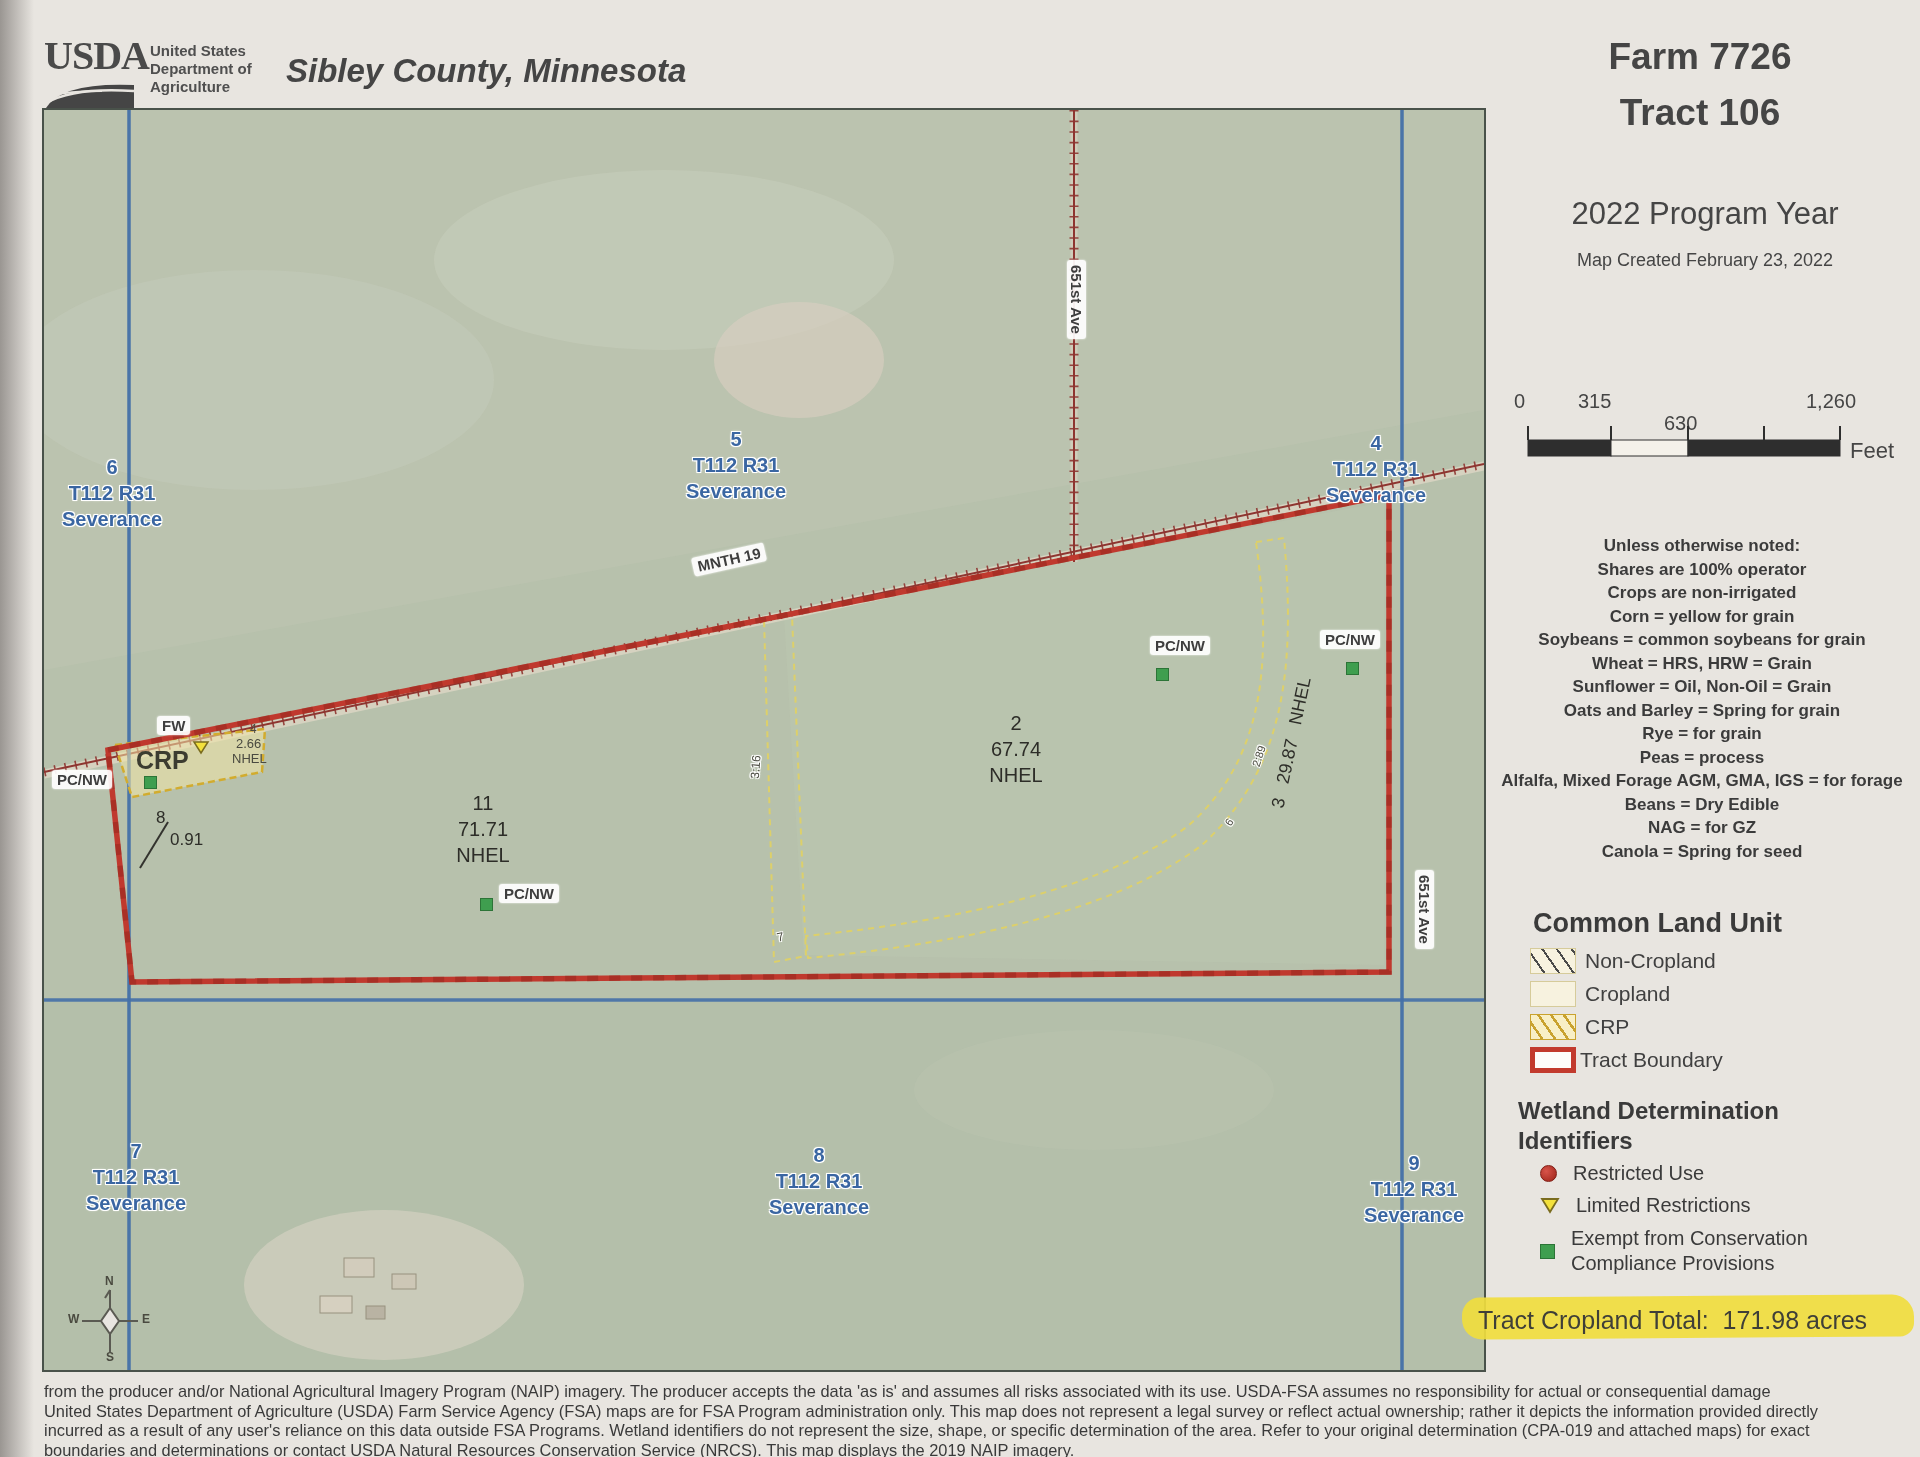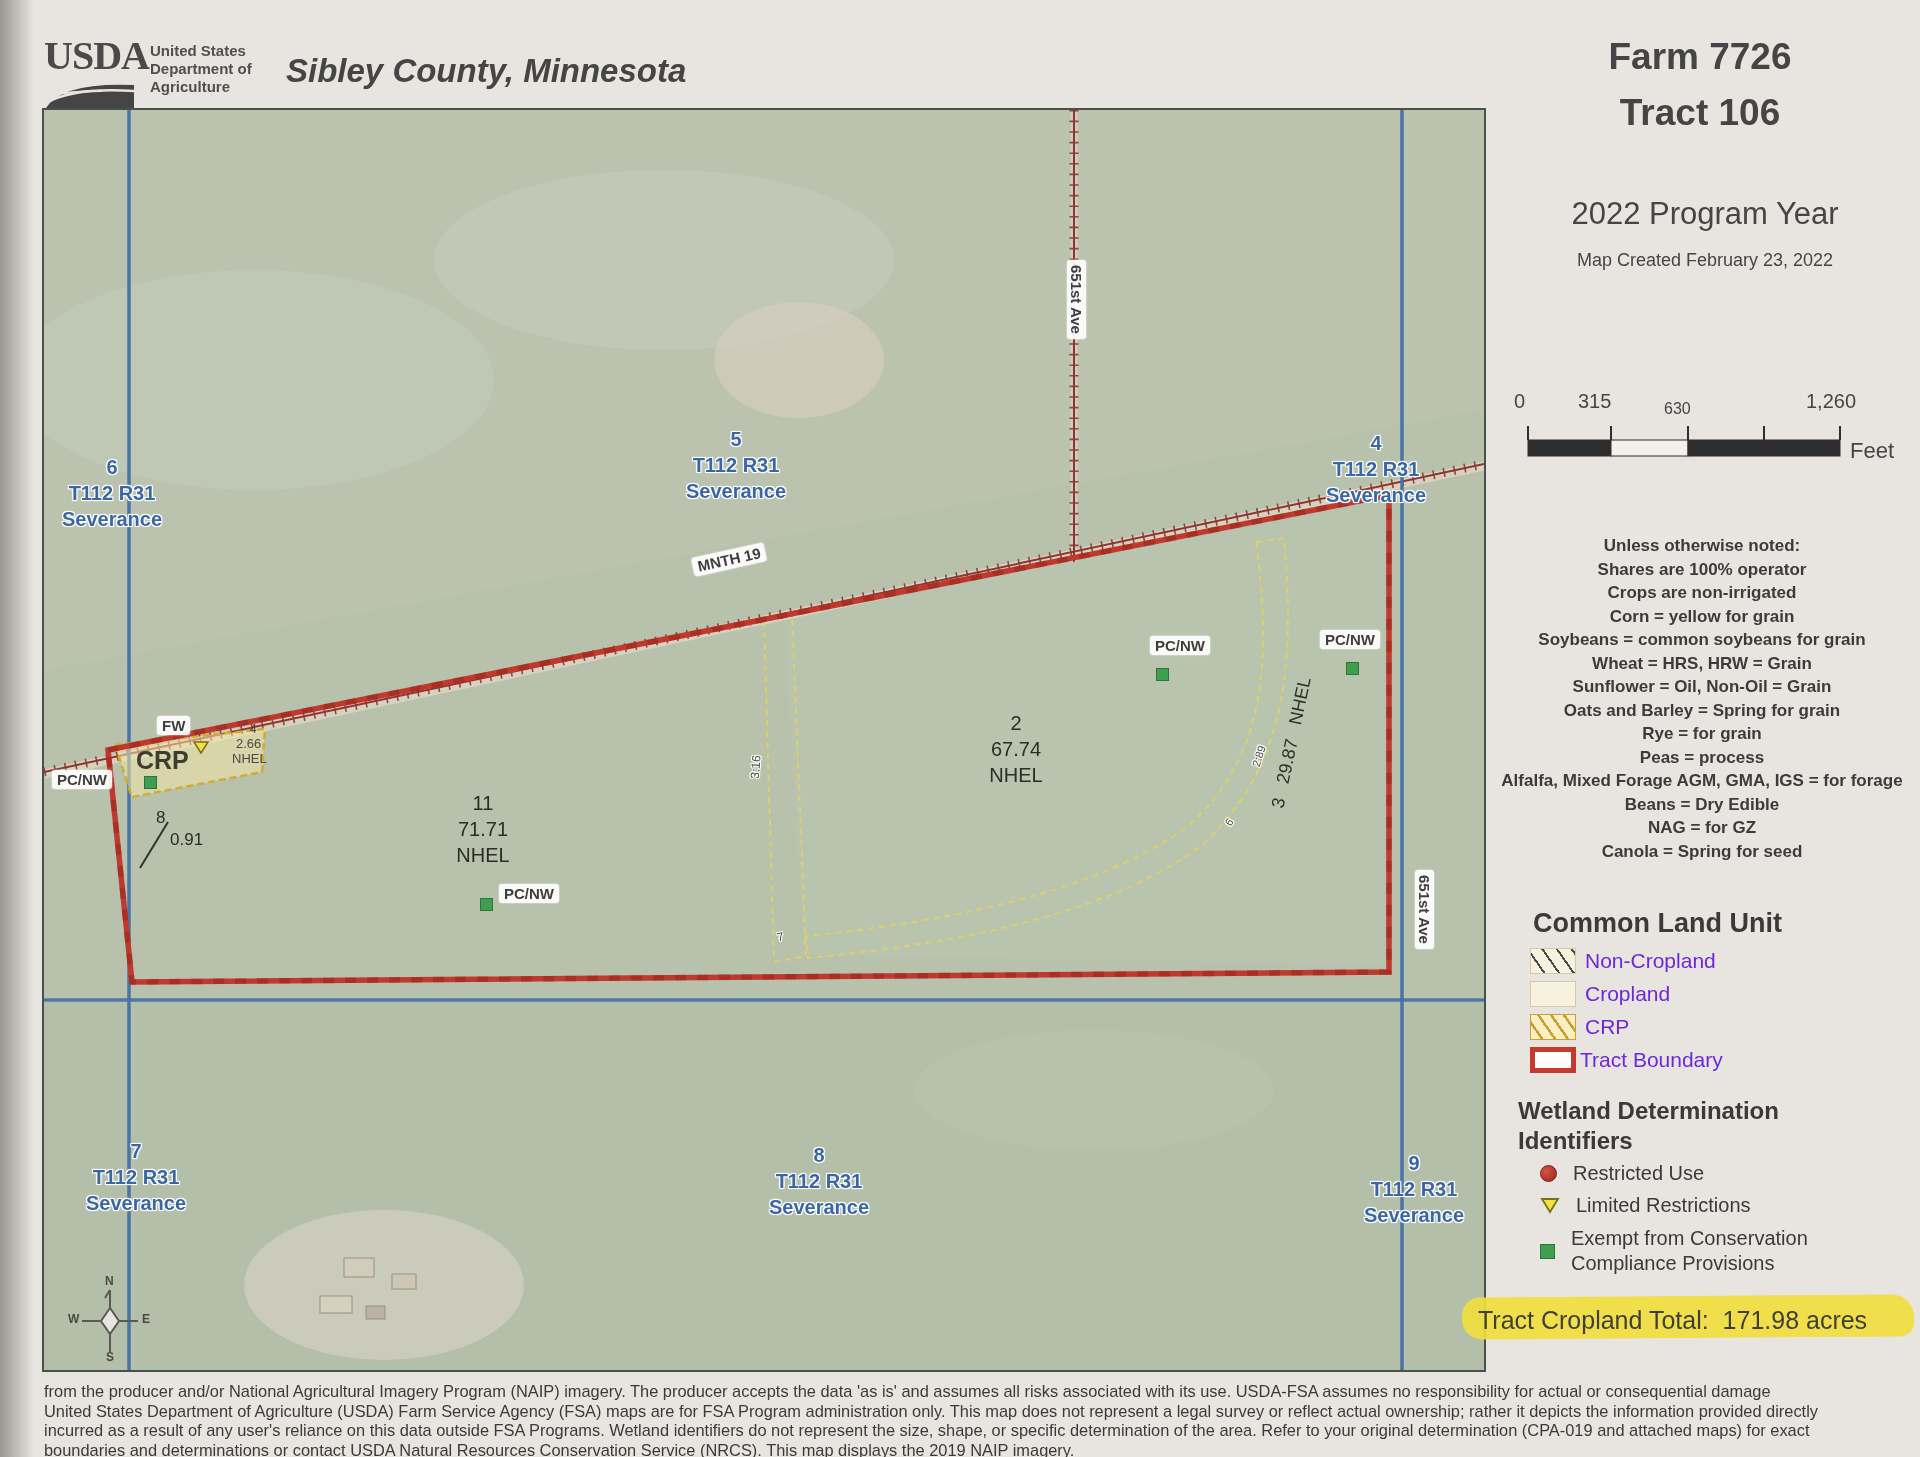--- a/index.html
+++ b/index.html
@@ -12,21 +12,21 @@
   .blue-label{color:#3a66a2;font-weight:bold;text-align:center;line-height:26px;font-size:20px;}
   .pill{background:rgba(255,255,255,.92);color:#3e3e3e;font-size:15px;font-weight:bold;
     padding:1px 5px;border-radius:3px;white-space:nowrap;box-shadow:0 0 2px rgba(255,255,255,.9);}
   .field-label{color:#2d2d28;text-align:center;font-size:20px;line-height:26px;}
   .tiny{font-size:12px;color:#4a4a40;}
   .gray-head{color:#454545;}
   .legend-swatch{width:44px;height:24px;border:1px solid #d6cb9a;background:#f7f2df;flex:0 0 auto;}
   .swatch-noncrop{background:#f7f2df;background-image:repeating-linear-gradient(55deg,rgba(0,0,0,0) 0 10px,#4a4a4a 10px 12px);}
   .swatch-crp{background:#f8efc6;background-image:repeating-linear-gradient(55deg,rgba(0,0,0,0) 0 8px,#c9a22e 8px 10.5px);border-color:#c9a22e;}
   .swatch-tract{background:#fdfdfb;border:5px solid #c23b2e;width:36px;height:16px;}
-  .legend-row{display:flex;align-items:center;gap:9px;margin-bottom:7px;font-size:21px;color:#6d28d9;}
+  .legend-row{display:flex;align-items:center;gap:9px;margin-bottom:7px;font-size:21px;color:#404040;}
   .wet-row{display:flex;align-items:center;gap:16px;margin-bottom:9px;font-size:20px;color:#3a3a3a;}
   .dot{width:15px;height:15px;border-radius:50%;background:radial-gradient(circle at 35% 35%,#d8544a,#9c2318);border:1px solid #801d14;flex:0 0 auto;}
   .gsq{width:13px;height:13px;background:#3f9e4f;border:1px solid #2c7437;flex:0 0 auto;}
   .map-panel{left:42px;top:108px;width:1440px;height:1260px;background:#b7c1ac;border:2px solid #49524a;overflow:hidden;}
   .notes{width:440px;text-align:center;font-weight:bold;font-size:17px;line-height:23.5px;color:#3b3b3b;}
   .green-marker{position:absolute;width:11px;height:11px;background:#3f9e4f;border:1px solid #2c7437;}
   .disclaimer{font-size:16.4px;line-height:19.6px;color:#3a3a3a;width:1852px;}
   .hl{background:#f0dd3e;border-radius:18px 22px 14px 20px;transform:rotate(-.4deg);opacity:.92;}
 </style>
 </head>
@@ -206,21 +206,21 @@
     <div class="green-marker" style="left:1302px;top:552px;"></div>
 
     <div class="abs tiny halo" style="left:700px;top:650px;transform:rotate(-85deg);">3:16</div>
     <div class="abs tiny halo" style="left:733px;top:820px;transform:rotate(-12deg);">7</div>
     <div class="abs tiny halo" style="left:1204px;top:640px;transform:rotate(-72deg);font-size:11px;">2:89</div>
     <div class="abs tiny halo" style="left:1182px;top:706px;transform:rotate(-55deg);font-size:11px;">6</div>
   </div>
 
   <div class="abs gray-head" style="left:1514px;top:390px;font-size:20px;">0</div>
   <div class="abs gray-head" style="left:1578px;top:390px;font-size:20px;">315</div>
-  <div class="abs gray-head" style="left:1664px;top:400px;font-size:16px;">630</div>
+  <div class="abs gray-head" style="left:1664px;top:412px;font-size:20px;">630</div>
   <div class="abs gray-head" style="left:1806px;top:390px;font-size:20px;">1,260</div>
   <svg class="abs" style="left:1527px;top:424px;" width="316" height="40">
     <line x1="1" y1="2" x2="1" y2="16" stroke="#2e2e2e" stroke-width="2"></line>
     <line x1="84" y1="2" x2="84" y2="16" stroke="#2e2e2e" stroke-width="2"></line>
     <line x1="161" y1="2" x2="161" y2="16" stroke="#2e2e2e" stroke-width="2"></line>
     <line x1="237" y1="2" x2="237" y2="16" stroke="#2e2e2e" stroke-width="2"></line>
     <line x1="313" y1="2" x2="313" y2="16" stroke="#2e2e2e" stroke-width="2"></line>
     <rect x="1" y="16" width="83" height="16" fill="#2e2e2e" stroke="#2e2e2e"></rect>
     <rect x="84" y="16" width="77" height="16" fill="#f4f1ea" stroke="#2e2e2e"></rect>
     <rect x="161" y="16" width="152" height="16" fill="#2e2e2e" stroke="#2e2e2e"></rect>

